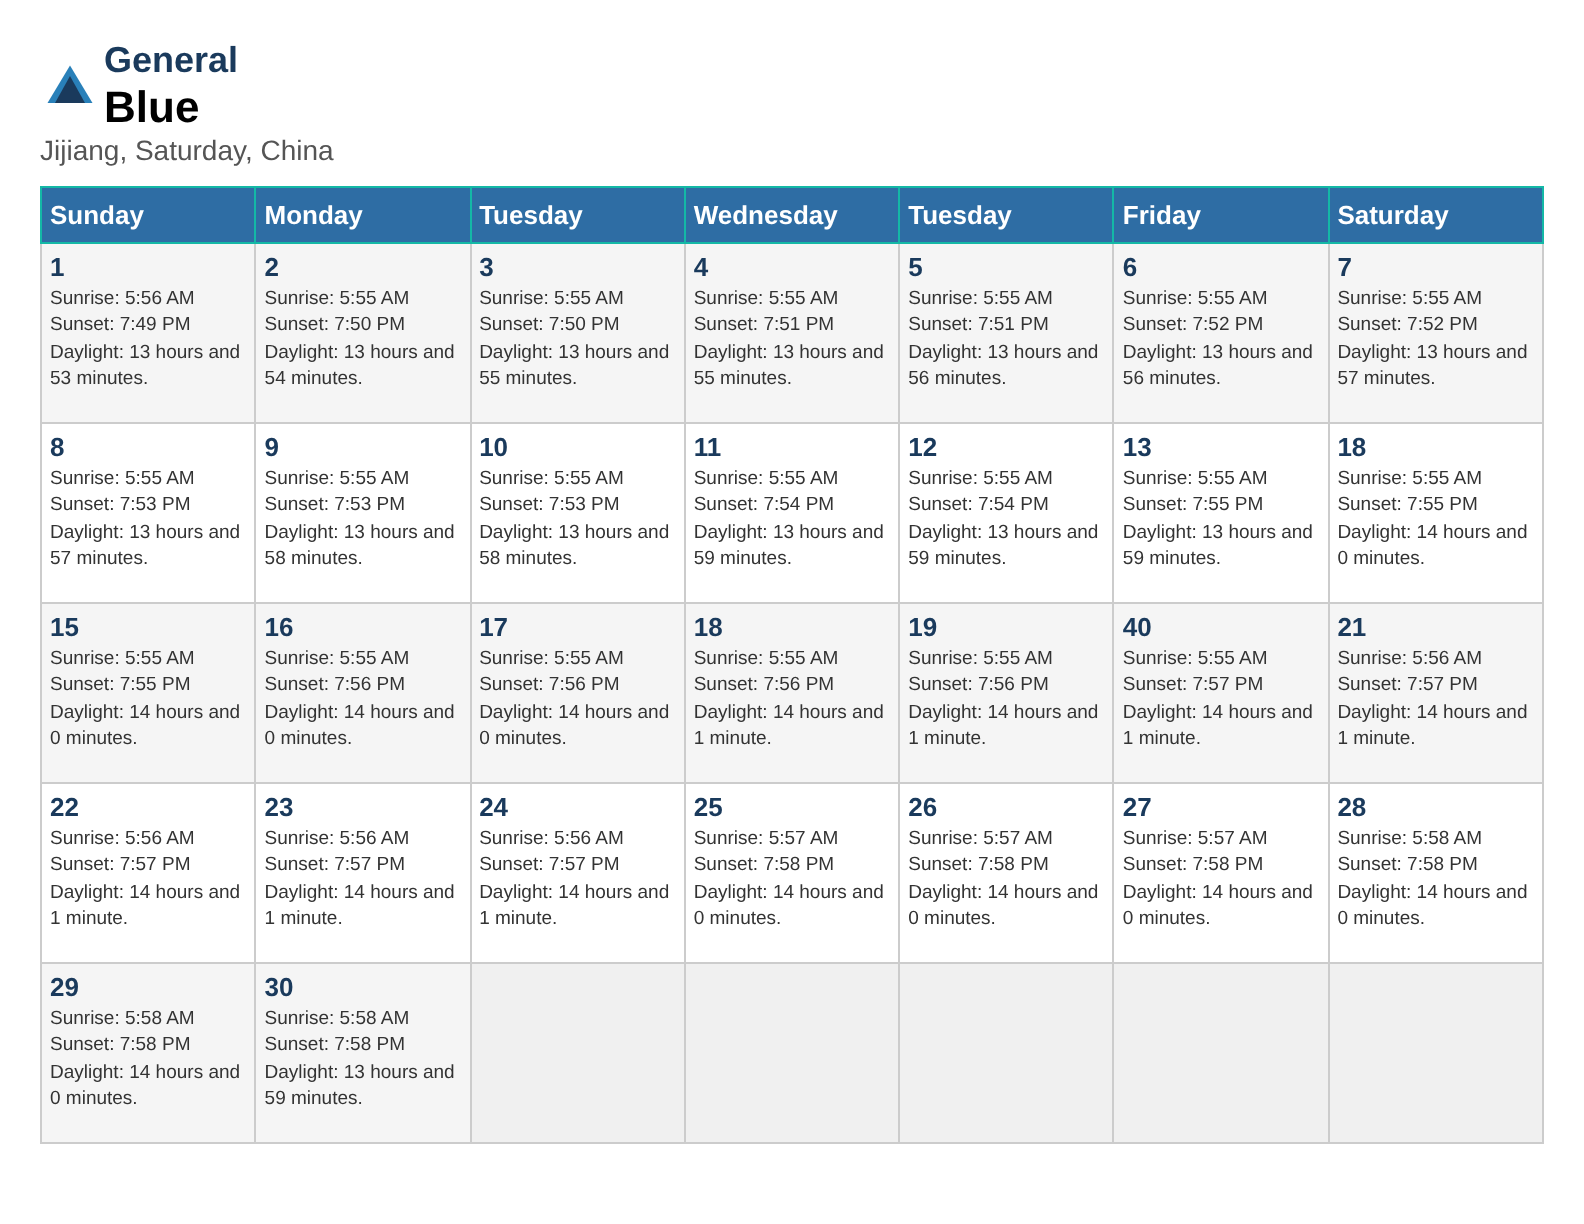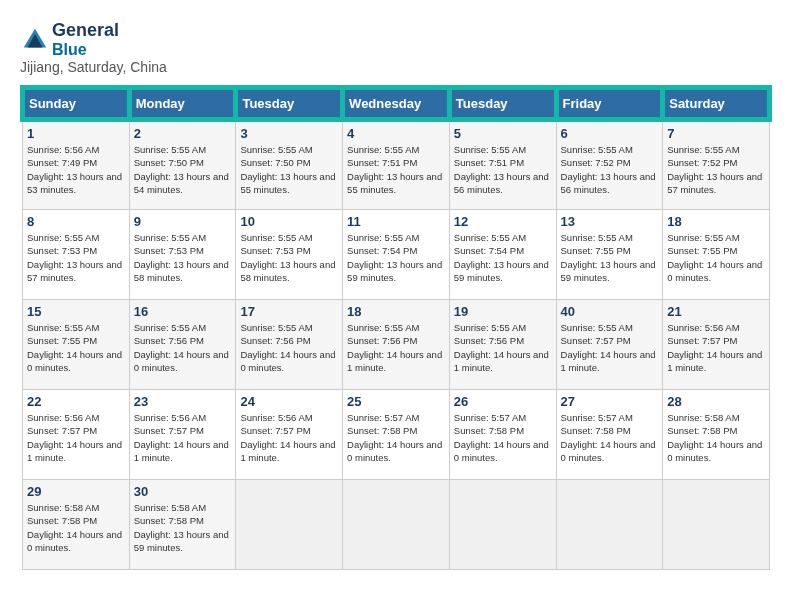--- a/index.html
+++ b/index.html
@@ -20,23 +20,23 @@
     .logo {
       display: flex;
       align-items: center;
     }
     .logo-text-general {
       font-size: 18px;
       font-weight: bold;
       color: #1a3a5c;
     }
     .logo-text-blue {
-      font-size: 16px;
-      font-weight: bold;
-      color: #0369a1;
+      font-size: 22px;
+      font-weight: bold;
+      color: #000000;
     }
     .logo-icon {
       width: 30px;
       height: 30px;
       margin-right: 2px;
     }
     .title-area {
       text-align: right;
     }
     .month-title {
@@ -55,21 +55,21 @@
     }
     thead tr {
       background-color: #2e6da4;
       color: white;
     }
     thead th {
       padding: 6px 4px;
       text-align: left;
       font-size: 13px;
       font-weight: bold;
-      border: 5px solid #14b8a6;
+      border: 1px solid #14b8a6;
     }
     tbody tr {
       vertical-align: top;
     }
     tbody td {
       border: 1px solid #ccc;
       padding: 4px;
       height: 90px;
       width: calc(100% / 7);
       color: #333;

